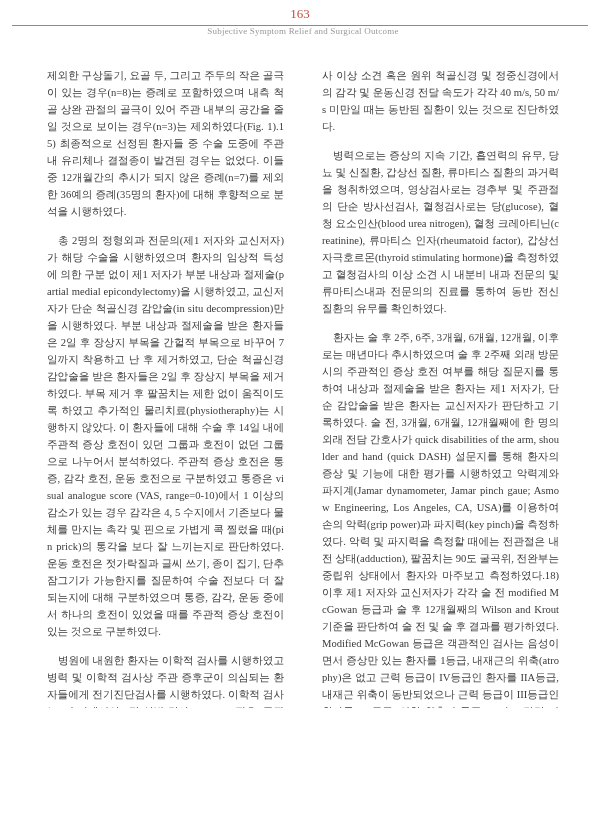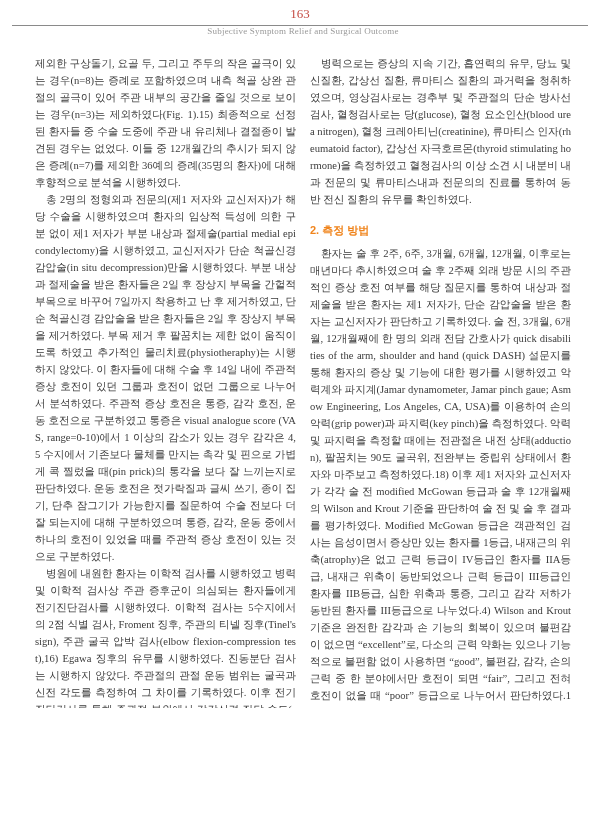--- a/index.html
+++ b/index.html
@@ -31,21 +31,21 @@
     margin-top:0;
     letter-spacing:0.2px;
   }
   .columns {
     display:flex;
     gap:14px;
     margin-top:19px;
   }
   .column { width:261px; }
   .para {
-    margin:0;
+    margin:12px;
     font-size:10.6px;
     line-height:17px;
     text-align:justify;
     color:#3a3a3a;
     word-break:break-all;
   }
   .para.indent { text-indent:11px; }
   .sec-heading {
     font-family:"Liberation Sans", sans-serif;
     font-size:11px;
@@ -67,19 +67,19 @@
 
   <div class="columns">
 
     <div class="column">
       <p class="para">제외한 구상돌기, 요골 두, 그리고 주두의 작은 골극이 있는 경우(n=8)는 증례로 포함하였으며 내측 척골 상완 관절의 골극이 있어 주관 내부의 공간을 줄일 것으로 보이는 경우(n=3)는 제외하였다(Fig. 1).15) 최종적으로 선정된 환자들 중 수술 도중에 주관 내 유리체나 결절종이 발견된 경우는 없었다. 이들 중 12개월간의 추시가 되지 않은 증례(n=7)를 제외한 36예의 증례(35명의 환자)에 대해 후향적으로 분석을 시행하였다.</p>
       <p class="para indent">총 2명의 정형외과 전문의(제1 저자와 교신저자)가 해당 수술을 시행하였으며 환자의 임상적 특성에 의한 구분 없이 제1 저자가 부분 내상과 절제술(partial medial epicondylectomy)을 시행하였고, 교신저자가 단순 척골신경 감압술(in situ decompression)만을 시행하였다. 부분 내상과 절제술을 받은 환자들은 2일 후 장상지 부목을 간헐적 부목으로 바꾸어 7일까지 착용하고 난 후 제거하였고, 단순 척골신경 감압술을 받은 환자들은 2일 후 장상지 부목을 제거하였다. 부목 제거 후 팔꿈치는 제한 없이 움직이도록 하였고 추가적인 물리치료(physiotheraphy)는 시행하지 않았다. 이 환자들에 대해 수술 후 14일 내에 주관적 증상 호전이 있던 그룹과 호전이 없던 그룹으로 나누어서 분석하였다. 주관적 증상 호전은 통증, 감각 호전, 운동 호전으로 구분하였고 통증은 visual analogue score (VAS, range=0-10)에서 1 이상의 감소가 있는 경우 감각은 4, 5 수지에서 기존보다 물체를 만지는 촉각 및 핀으로 가볍게 콕 찔렀을 때(pin prick)의 통각을 보다 잘 느끼는지로 판단하였다. 운동 호전은 젓가락질과 글씨 쓰기, 종이 집기, 단추 잠그기가 가능한지를 질문하여 수술 전보다 더 잘 되는지에 대해 구분하였으며 통증, 감각, 운동 중에서 하나의 호전이 있었을 때를 주관적 증상 호전이 있는 것으로 구분하였다.</p>
       <p class="para indent">병원에 내원한 환자는 이학적 검사를 시행하였고 병력 및 이학적 검사상 주관 증후군이 의심되는 환자들에게 전기진단검사를 시행하였다. 이학적 검사는 5수지에서의 2점 식별 검사, Froment 징후, 주관의 티넬 징후(Tinel's sign), 주관 굴곡 압박 검사(elbow flexion-compression test),16) Egawa 징후의 유무를 시행하였다. 진동분단 검사는 시행하지 않았다. 주관절의 관절 운동 범위는 굴곡과 신전 각도를 측정하여 그 차이를 기록하였다. 이후 전기진단검사를 통해 주관절 부위에서 감각신경 전달 속도(sensory nerve conduction velocity)가 40 m/s 미만이거나 운동신경 전달 속도가 50 m/s 미만일 때를 양성으로 분석하였다.17) 또한 동반된 경추부 및 흉곽 출구 증후군으로 인한 신경압박 증상을 감별하기 위해 Spurling 징후, 종축 압박 검사(axial compression test), Roo씨 검사(Roo's test), 과외전 검사(hyperabduction test, Wright test), grip and release test를 시행하였고, 손목 부위에서의 척골신경 및 정중신경에 대한 티넬 징후, 그리고 정중신경에 대한 Phalen 징후 여부를 파악하였다. 역시 전기진단검사에서 척추 주변 근육의 침</p>
     </div>
 
     <div class="column">
+      <p class="para">사 이상 소견 혹은 원위 척골신경 및 정중신경에서의 감각 및 운동신경 전달 속도가 각각 40 m/s, 50 m/s 미만일 때는 동반된 질환이 있는 것으로 진단하였다.</p>
       <p class="para indent">병력으로는 증상의 지속 기간, 흡연력의 유무, 당뇨 및 신질환, 갑상선 질환, 류마티스 질환의 과거력을 청취하였으며, 영상검사로는 경추부 및 주관절의 단순 방사선검사, 혈청검사로는 당(glucose), 혈청 요소인산(blood urea nitrogen), 혈청 크레아티닌(creatinine), 류마티스 인자(rheumatoid factor), 갑상선 자극호르몬(thyroid stimulating hormone)을 측정하였고 혈청검사의 이상 소견 시 내분비 내과 전문의 및 류마티스내과 전문의의 진료를 통하여 동반 전신 질환의 유무를 확인하였다.</p>
-      <h3 class="sec-heading">2. 측정 방법</h3>
       <p class="para indent">환자는 술 후 2주, 6주, 3개월, 6개월, 12개월, 이후로는 매년마다 추시하였으며 술 후 2주째 외래 방문 시의 주관적인 증상 호전 여부를 해당 질문지를 통하여 내상과 절제술을 받은 환자는 제1 저자가, 단순 감압술을 받은 환자는 교신저자가 판단하고 기록하였다. 술 전, 3개월, 6개월, 12개월째에 한 명의 외래 전담 간호사가 quick disabilities of the arm, shoulder and hand (quick DASH) 설문지를 통해 환자의 증상 및 기능에 대한 평가를 시행하였고 악력계와 파지계(Jamar dynamometer, Jamar pinch gaue; Asmow Engineering, Los Angeles, CA, USA)를 이용하여 손의 악력(grip power)과 파지력(key pinch)을 측정하였다. 악력 및 파지력을 측정할 때에는 전관절은 내전 상태(adduction), 팔꿈치는 90도 굴곡위, 전완부는 중립위 상태에서 환자와 마주보고 측정하였다.18) 이후 제1 저자와 교신저자가 각각 술 전 modified McGowan 등급과 술 후 12개월째의 Wilson and Krout 기준을 판단하여 술 전 및 술 후 결과를 평가하였다. Modified McGowan 등급은 객관적인 검사는 음성이면서 증상만 있는 환자를 1등급, 내재근의 위축(atrophy)은 없고 근력 등급이 IV등급인 환자를 IIA등급, 내재근 위축이 동반되었으나 근력 등급이 III등급인 환자를 IIB등급, 심한 위축과 통증, 그리고 감각 저하가 동반된 환자를 III등급으로 나누었다.4) Wilson and Krout 기준은 완전한 감각과 손 기능의 회복이 있으며 불편감이 없으면 “excellent”로, 다소의 근력 약화는 있으나 기능적으로 불편함 없이 사용하면 “good”, 불편감, 감각, 손의 근력 중 한 분야에서만 호전이 되면 “fair”, 그리고 전혀 호전이 없을 때 “poor” 등급으로 나누어서 판단하였다.19) 두 관찰자 간 평가의 신뢰도를 Cohen kappa 값을 이용하여 구한 결과 modified McGowan 등급은 0.755 (p&lt;0.001), Wilson and Krout 기준은 0.691 (p&lt;0.001)로 측정되어 상당한 일치성을 가지고 있었다. 이에 제1 저자가 판단한 결과를 사용하여 술 전 modified McGowan 등급과 술 후 12개월째의 Wilson and Krout 기준을 분석하였다.</p>
     </div>
 
   </div>
 </div>
 
 </body></html>

